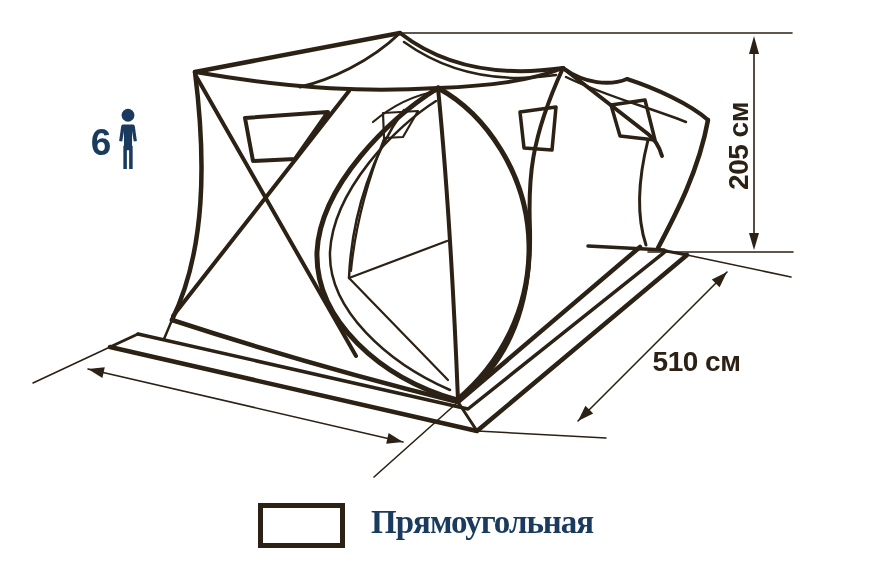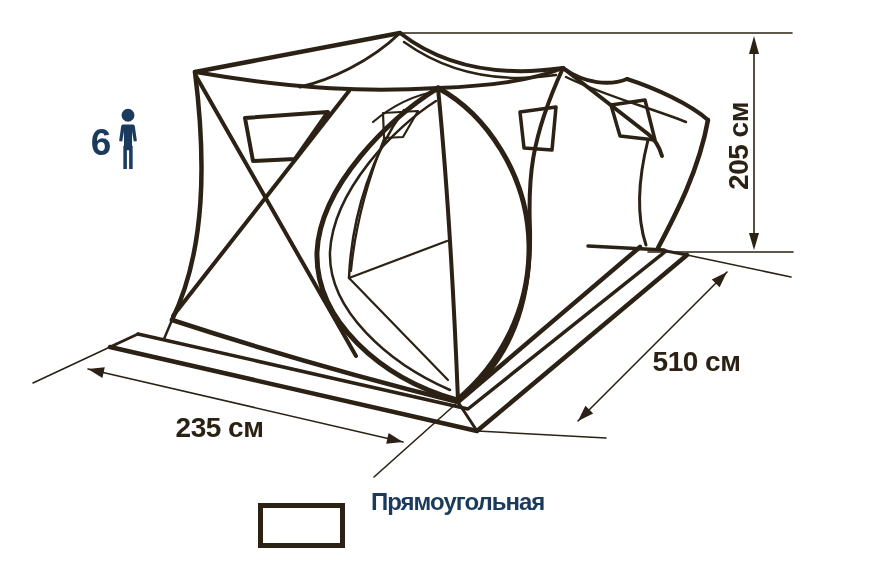--- a/index.html
+++ b/index.html
@@ -51,27 +51,28 @@
   .legend{position:absolute;left:0;top:0;width:875px;height:583px;pointer-events:none;}
   .legend-swatch{
     position:absolute;
     left:258px;top:503px;
     width:87px;height:45px;
     border:5px solid var(--ink);
     background:var(--background);
   }
   .legend-label{
     position:absolute;
-    left:371px;top:480px;
+    left:371px;top:500px;
     color:var(--accent);
     font-weight:bold;
-    font-size:24px;
+    font-size:33px;
     letter-spacing:-1px;
     line-height:44px;
     white-space:nowrap;
+    font-family:Liberation Serif, serif;
   }
 </style>
 </head>
 <body>
 
 <div class="stage">
 
   <svg class="art" width="875" height="583" viewBox="0 0 875 583">
 
     <g>
@@ -155,20 +156,19 @@
   <div class="capacity-number">6</div>
   <svg class="person" viewBox="0 0 28 62">
     <circle class="fill" cx="14" cy="7" r="6.2"></circle>
     <path class="fill" d="M9,16 L19,16 Q20.3,16.3 20.6,17.6 L22.6,32 L19.6,32.5 L17.9,22.5
       L17.9,36.5 L18.5,36.5 L18.5,59 L15.1,59 L15.1,41 L12.9,41 L12.9,59 L9.5,59
       L9.5,36.5 L10.1,36.5 L10.1,22.5 L8.4,32.5 L5.4,32 L7.4,17.6 Q7.7,16.3 9,16 Z"></path>
   </svg>
 
   <div class="dim-label vertical" style="left:692px;top:131px;width:94px;height:30px;">205 см</div>
   <div class="dim-label" style="left:644px;top:347px;width:105px;height:30px;">510 см</div>
-  <div class="dim-label" style="left:167px;top:413px;width:105px;height:30px;">235 см</div>
 
   <div class="legend">
     <div class="legend-swatch"></div>
     <div class="legend-label">Прямоугольная</div>
   </div>
 
 </div>
 
 </body></html>

